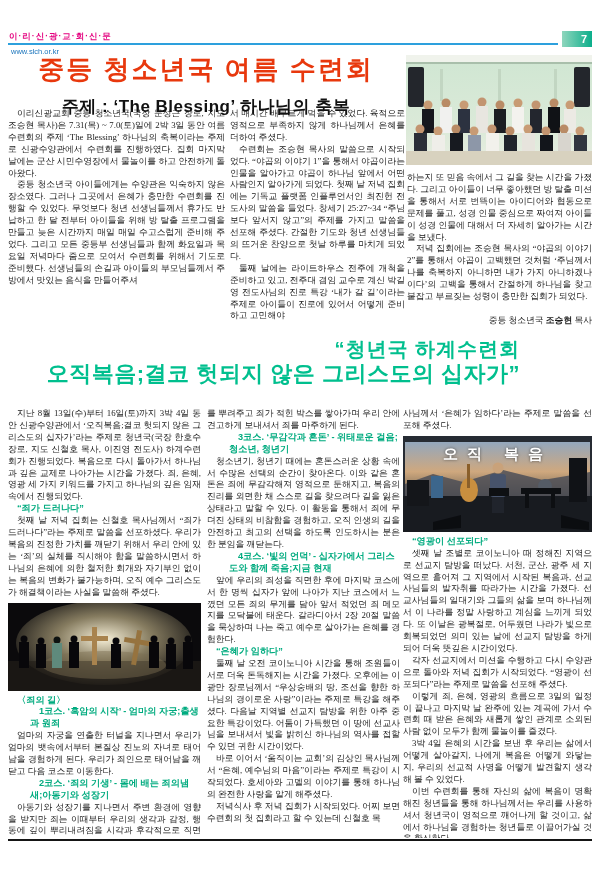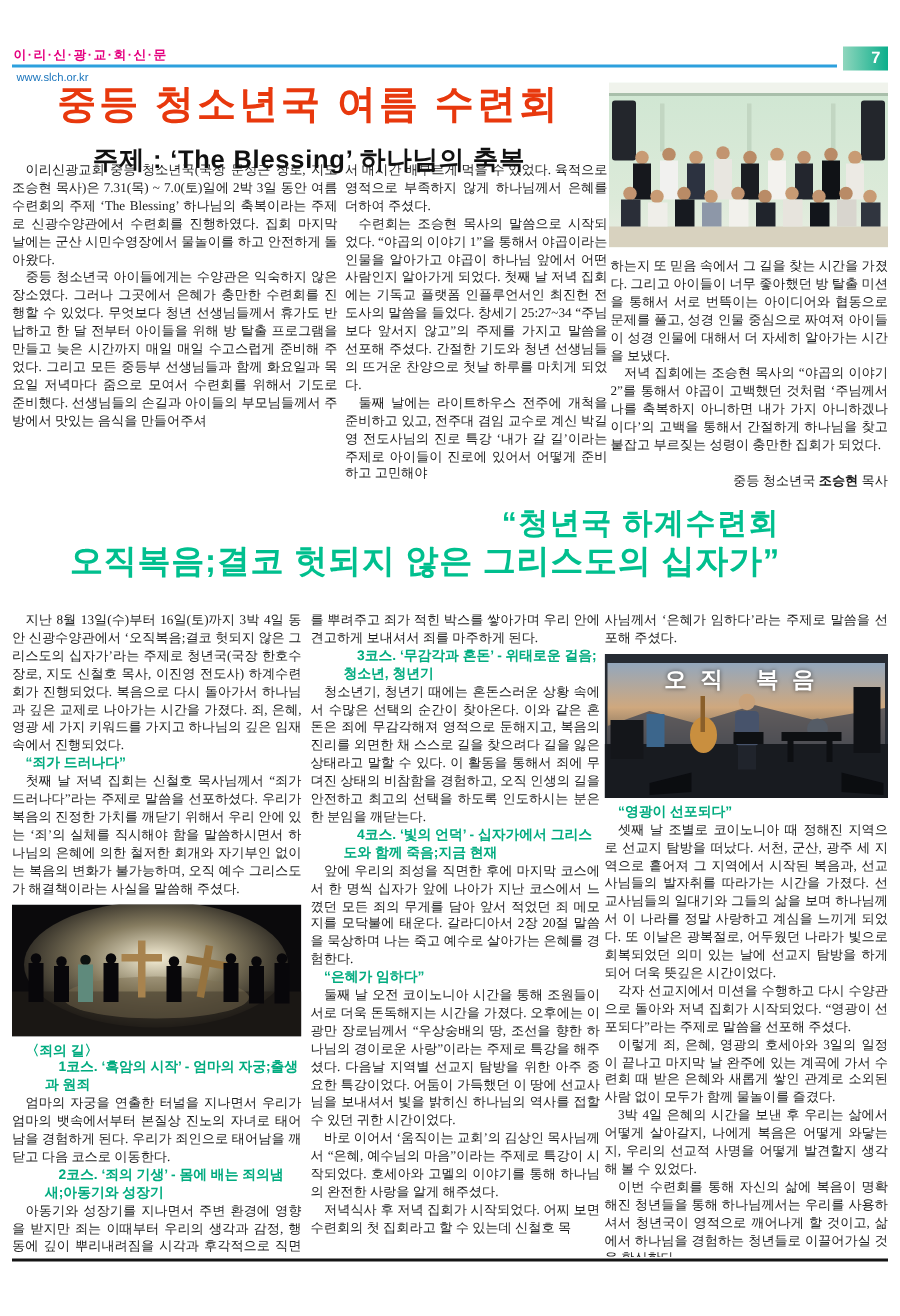--- a/index.html
+++ b/index.html
@@ -239,20 +239,20 @@
         <rect x="89" y="61" width="12" height="16" fill="#20242c"></rect>
         <rect x="86" y="52" width="20" height="8" fill="#0e1013"></rect>
         <path d="M30 86 L58 79 L58 92 L30 94 Z" fill="#0b0d10"></path>
         <path d="M158 79 L186 86 L186 94 L158 92 Z" fill="#0b0d10"></path>
       </svg>
       <div class="stage-overlay">오직 복음</div>
     </div>
     <p class="teal">“영광이 선포되다”</p>
     <p>셋째 날 조별로 코이노니아 때 정해진 지역으로 선교지 탐방을 떠났다. 서천, 군산, 광주 세 지역으로 흩어져 그 지역에서 시작된 복음과, 선교사님들의 발자취를 따라가는 시간을 가졌다. 선교사님들의 일대기와 그들의 삶을 보며 하나님께서 이 나라를 정말 사랑하고 계심을 느끼게 되었다. 또 이날은 광복절로, 어두웠던 나라가 빛으로 회복되었던 의미 있는 날에 선교지 탐방을 하게 되어 더욱 뜻깊은 시간이었다.</p>
     <p>각자 선교지에서 미션을 수행하고 다시 수양관으로 돌아와 저녁 집회가 시작되었다. “영광이 선포되다”라는 주제로 말씀을 선포해 주셨다.</p>
-    <p>이렇게 죄, 은혜, 영광의 호세아와 3일의 일정이 끝나고 마지막 날 완주에 있는 계곡에 가서 수련회 때 받은 은혜와 새롭게 쌓인 관계로 소외된 사람 없이 모두가 함께 물놀이를 즐겼다.</p>
+    <p>이렇게 죄, 은혜, 영광의 흐름으로 3일의 일정이 끝나고 마지막 날 완주에 있는 계곡에 가서 수련회 때 받은 은혜와 새롭게 쌓인 관계로 소외된 사람 없이 모두가 함께 물놀이를 즐겼다.</p>
     <p>3박 4일 은혜의 시간을 보낸 후 우리는 삶에서 어떻게 살아갈지, 나에게 복음은 어떻게 와닿는지, 우리의 선교적 사명을 어떻게 발견할지 생각해 볼 수 있었다.</p>
     <p>이번 수련회를 통해 자신의 삶에 복음이 명확해진 청년들을 통해 하나님께서는 우리를 사용하셔서 청년국이 영적으로 깨어나게 할 것이고, 삶에서 하나님을 경험하는 청년들로 이끌어가실 것을 확신한다.</p>
 
   </div>
 
   <div class="foot-rule"></div>
 </div>
 
 </body></html>

